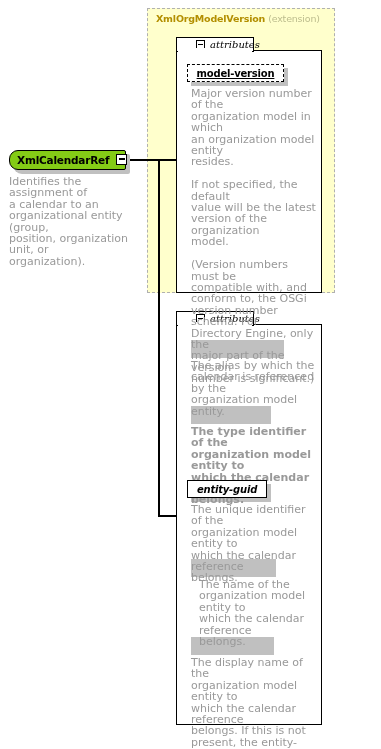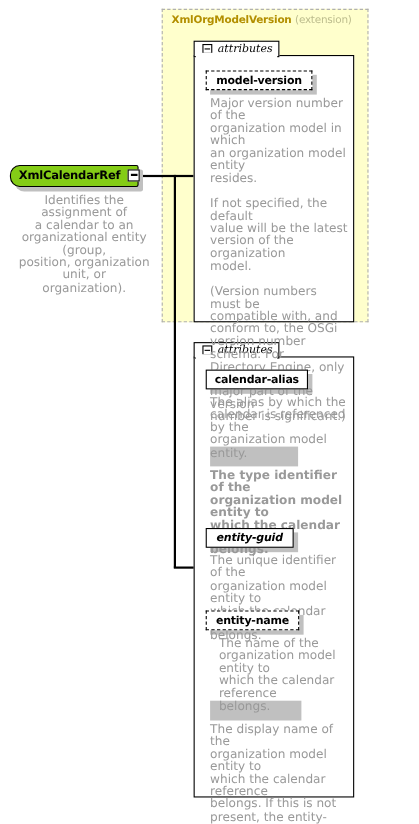--- a/index.html
+++ b/index.html
@@ -43,21 +43,21 @@
   }
 
   
   .attr-tab {
     position: absolute;
     box-sizing: border-box;
     border: 1.5px solid #000;
     background: #ffffff;
     display: flex;
     align-items: center;
-    padding-left: 7px;
+    padding-left: 19px;
     z-index: 4;
   }
   .attr-tab .minus-box {
     width: 9px;
     height: 9px;
     border: 1.5px solid #000;
     box-sizing: border-box;
     background: #fff;
     position: relative;
     flex: 0 0 auto;
@@ -101,21 +101,21 @@
     color: #000;
     font-size: 10px;
     font-weight: bold;
     letter-spacing: -0.2px;
     display: flex;
     align-items: center;
     justify-content: center;
     z-index: 6;
     white-space: nowrap;
   }
-  .chip.optional { border-style: dashed; }
+  .chip.optional { border-style: dashed; text-decoration: underline; }
   .chip-shadow {
     position: absolute;
     background: #c0c0c0;
     z-index: 5;
   }
 
   
   .doc {
     position: absolute;
     font-size: 11px;
@@ -212,60 +212,58 @@
 version number schema. For
 Directory Engine, only the
 major part of the version
 number is significant.)</div>
 
   <div class="elem-shadow" style="left:13px; top:154px; width:117px; height:20px; border-radius:9px 2px 2px 9px;"></div>
   <div class="elem-node" style="left:9px; top:150px; width:117px; height:20px;">
     <span class="elem-label">XmlCalendarRef</span>
   </div>
   <div class="expander" style="left:116px; top:154px;"></div>
-  <div class="doc" style="left:9px; top:176px; width:135px;text-align:center;">Identifies the assignment of
+  <div class="doc" style="left:9px; top:176px; width:135px;">Identifies the assignment of
 a calendar to an
 organizational entity (group,
 position, organization unit, or
 organization).</div>
 
   <div class="line-h" style="left:127px; top:159px; width:49px;"></div>
 
   <div class="line-v" style="left:158px; top:159px; height:357px;"></div>
 
   <div class="line-h" style="left:158px; top:515px; width:19px;"></div>
 
   <div class="attr-body" style="left:176px; top:324px; width:146px; height:401px;"></div>
   <div class="tab-notch" style="left:178px; top:322px; width:74px; height:5px;"></div>
   <div class="attr-tab" style="left:176px; top:311px; width:78px; height:15px;">
     <span class="minus-box"></span>
     <span class="attr-word">attributes</span>
   </div>
 
   <div class="chip-shadow" style="left:191px; top:340px; width:93px; height:18px;"></div>
-  <div class="chip" style="left:187px; top:336px; width:93px; height:18px;">calendar-alias</div>
   <div class="doc" style="left:191px; top:360px; width:126px;">The alias by which the
 calendar is referenced by the
 organization model entity.</div>
 
   <div class="chip-shadow" style="left:191px; top:406px; width:80px; height:18px;"></div>
   <div class="doc" style="left:191px; top:426px; width:126px;font-weight:bold;">The type identifier of the
 organization model entity to
 which the calendar reference
 belongs.</div>
 
   <div class="chip-shadow" style="left:191px; top:484px; width:80px; height:18px;"></div>
   <div class="chip" style="left:187px; top:480px; width:80px; height:18px;font-style:italic;">entity-guid</div>
   <div class="doc" style="left:191px; top:504px; width:126px;">The unique identifier of the
 organization model entity to
 which the calendar reference
 belongs.</div>
 
   <div class="chip-shadow" style="left:191px; top:559px; width:85px; height:18px;"></div>
-  <div class="chip optional" style="left:187px; top:555px; width:85px; height:18px;">entity-name</div>
   <div class="doc" style="left:199px; top:579px; width:126px;">The name of the
 organization model entity to
 which the calendar reference
 belongs.</div>
 
   <div class="chip-shadow" style="left:191px; top:637px; width:83px; height:18px;"></div>
   <div class="doc" style="left:191px; top:657px; width:126px;">The display name of the
 organization model entity to
 which the calendar reference
 belongs. If this is not

